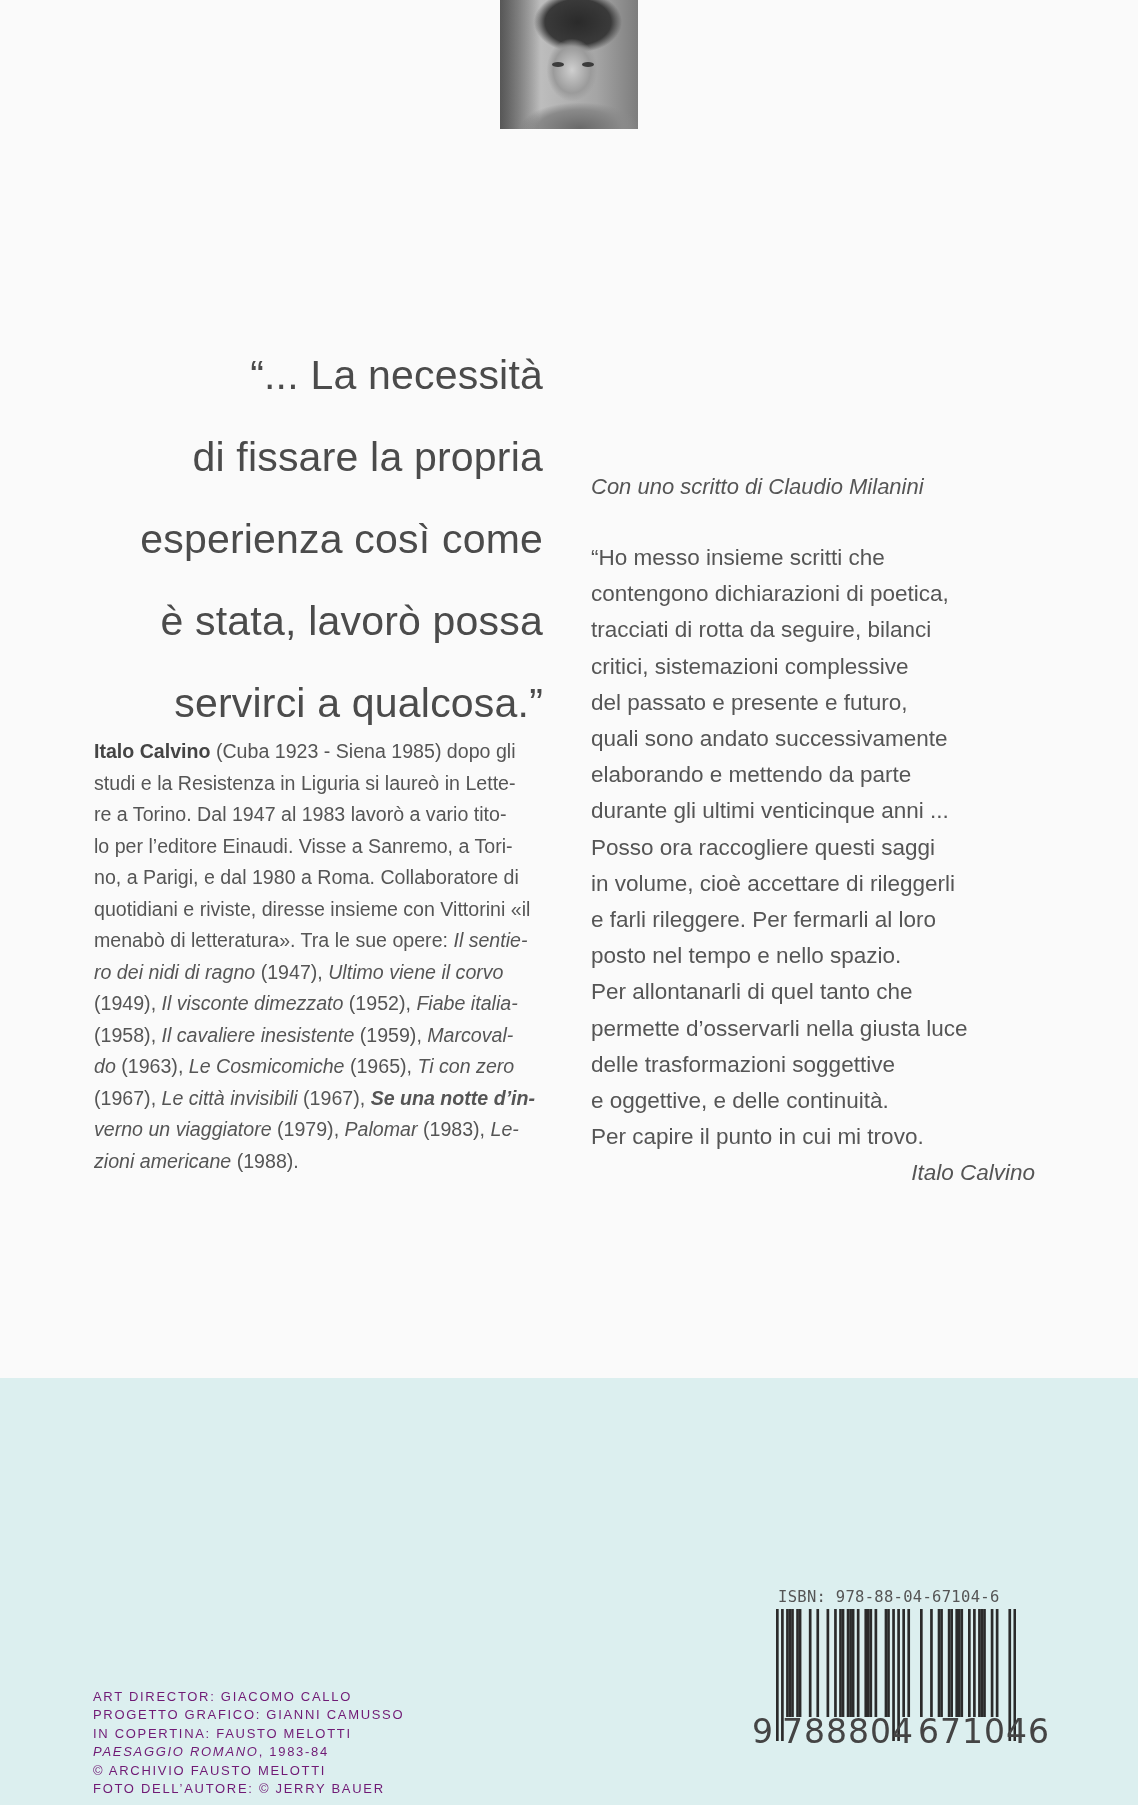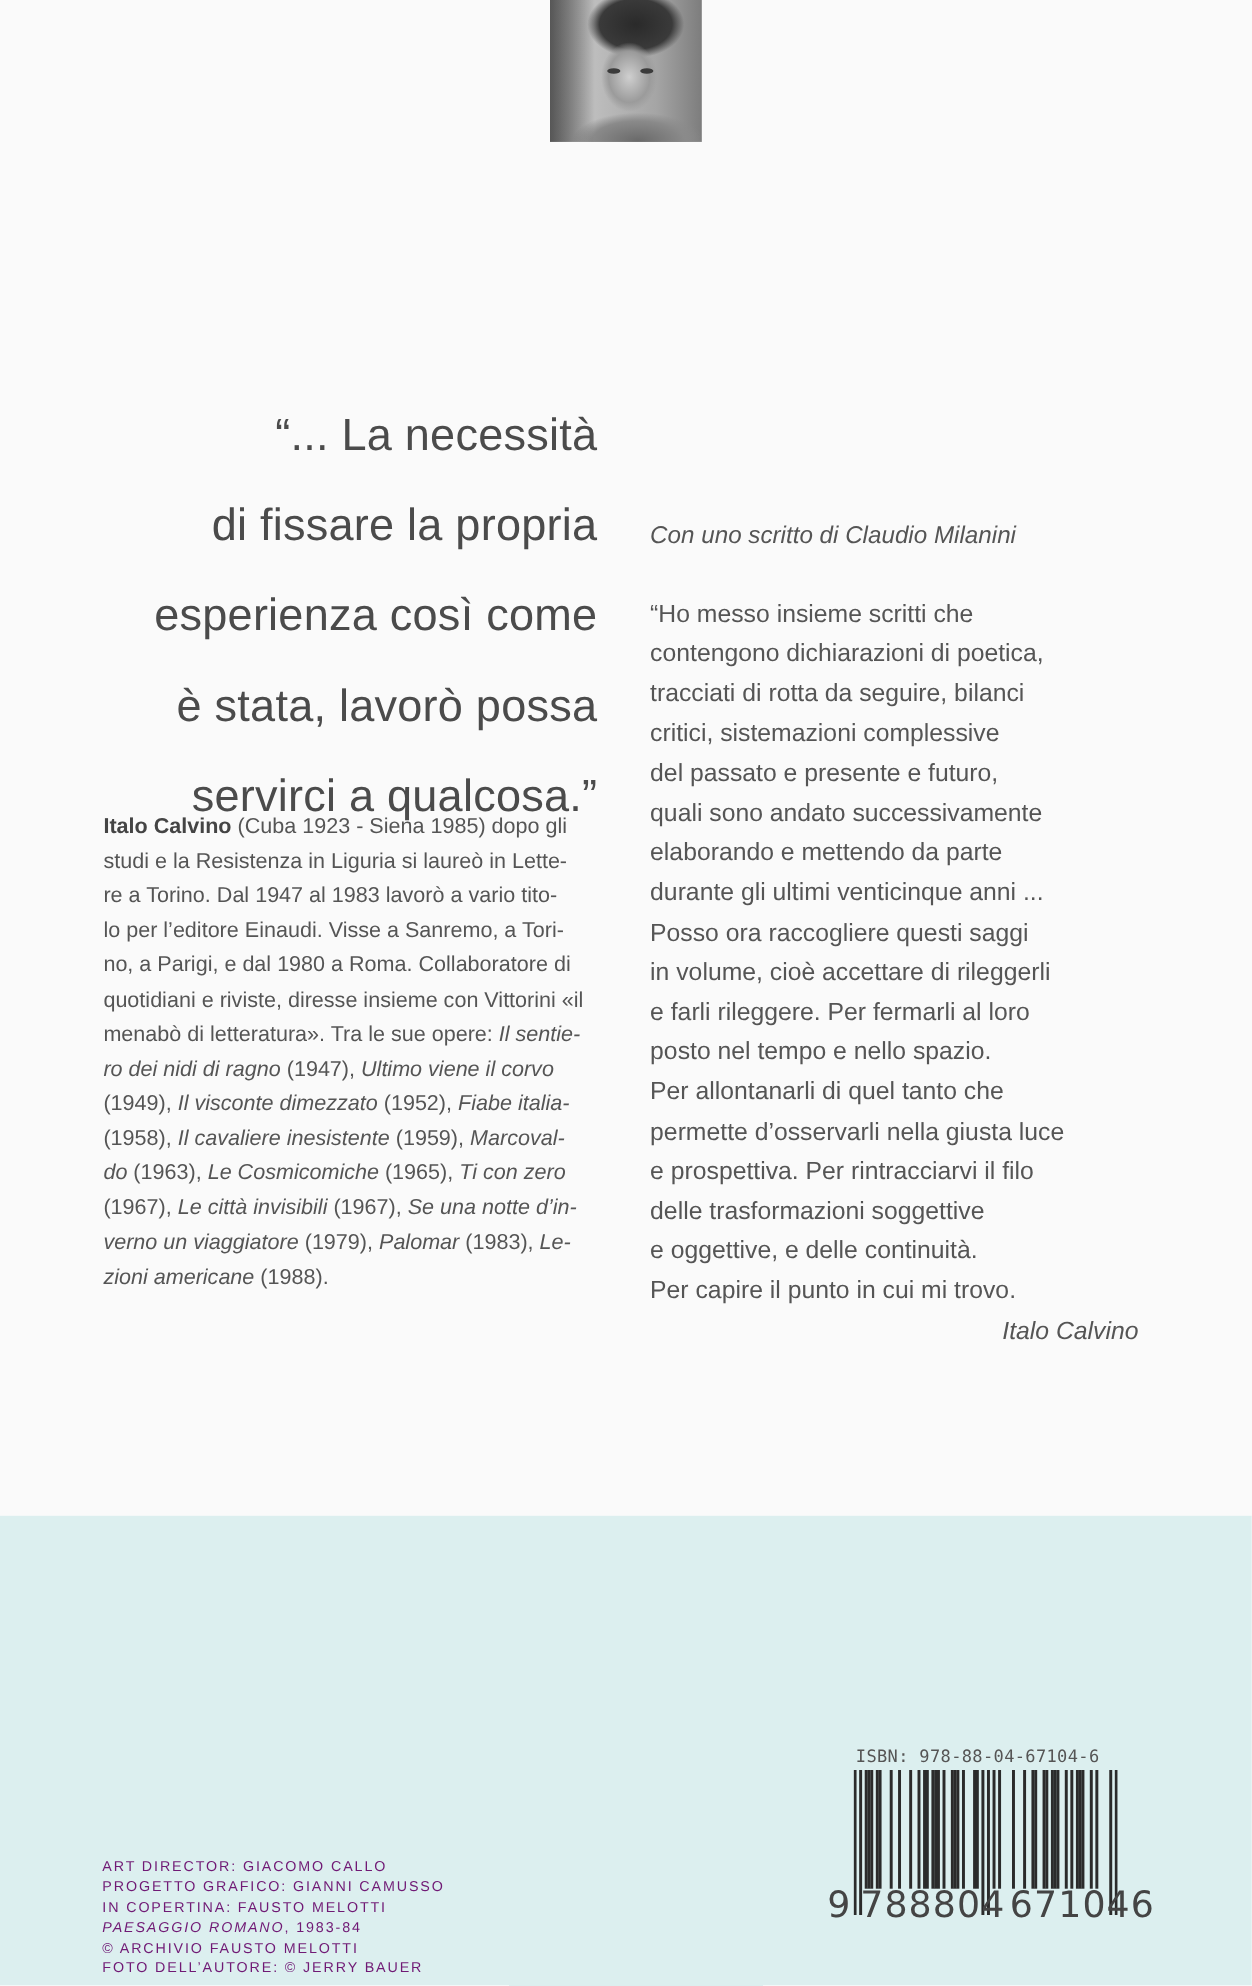--- a/index.html
+++ b/index.html
@@ -22,21 +22,21 @@
       radial-gradient(ellipse 70px 30px at 80px 128px, #6a6a6a 0%, #8a8a8a 60%, rgba(0,0,0,0) 85%),
       linear-gradient(90deg, #8f8f8f 0%, #bdbdbd 30%, #a5a5a5 70%, #7d7d7d 100%);
     overflow: hidden;
   }
   .photo .eye { position: absolute; width: 12px; height: 5px; background: #3b3b3b; border-radius: 50%; top: 62px; }
   .photo .eye.l { left: 52px; }
   .photo .eye.r { left: 82px; }
   .photo .shadow { position: absolute; left: 0; top: 0; width: 40px; height: 129px; background: linear-gradient(90deg, rgba(40,40,40,0.55), rgba(40,40,40,0)); }
 
   .pullquote {
-    position: absolute; right: 595px; top: 354px; width: 420px;
+    position: absolute; right: 595px; top: 334px; width: 420px;
     text-align: right; font-size: 41px; line-height: 82px; color: #4b4b4b;
     letter-spacing: 0.2px;
   }
   .pullquote div { white-space: nowrap; }
 
   .bio {
     position: absolute; left: 94px; top: 736px; width: 450px;
     font-size: 19.6px; line-height: 31.5px; color: #555;
     text-align: left;
   }
@@ -99,21 +99,21 @@
     <div class="line"><span>studi e la Resistenza in Liguria si laureò in Lette-</span></div>
     <div class="line"><span>re a Torino. Dal 1947 al 1983 lavorò a vario tito-</span></div>
     <div class="line"><span>lo per l’editore Einaudi. Visse a Sanremo, a Tori-</span></div>
     <div class="line"><span>no, a Parigi, e dal 1980 a Roma. Collaboratore di</span></div>
     <div class="line"><span>quotidiani e riviste, diresse insieme con Vittorini «il</span></div>
     <div class="line"><span>menabò di letteratura». Tra le sue opere: </span><span style="font-style: italic;">Il sentie-</span></div>
     <div class="line"><span style="font-style: italic; text-align: center;">ro dei nidi di ragno</span><span> (1947), </span><span style="font-style: italic;">Ultimo viene il corvo</span></div>
     <div class="line"><span>(1949), </span><span style="font-style: italic;">Il visconte dimezzato</span><span> (1952), </span><span style="font-style: italic;">Fiabe italia-</span></div>
     <div class="line"><span>(1958), </span><span style="font-style: italic;">Il cavaliere inesistente</span><span> (1959), </span><span style="font-style: italic;">Marcoval-</span></div>
     <div class="line"><span style="font-style: italic;">do</span><span> (1963), </span><span style="font-style: italic;">Le Cosmicomiche</span><span> (1965), </span><span style="font-style: italic;">Ti con zero</span></div>
-    <div class="line"><span>(1967), </span><span style="font-style: italic;">Le città invisibili</span><span> (1967), </span><span style="font-style: italic;">Se una notte d’in-</span></div>
+    <div class="line"><span>(1967), </span><span style="font-style: italic;">Le città invisibili</span><span> (1967), </span><span style="font-style: italic; font-weight: bold;">Se una notte d’in-</span></div>
     <div class="line"><span style="font-style: italic;">verno un viaggiatore</span><span> (1979), </span><span style="font-style: italic;">Palomar</span><span> (1983), </span><span style="font-style: italic;">Le-</span></div>
     <div class="line"><span style="font-style: italic;">zioni americane</span><span> (1988).</span></div>
   </div>
 
 <div class="right-col">
   <div class="intro">Con uno scritto di Claudio Milanini</div>
   <div class="quote-lines" id="quote-lines">
       <div>“Ho messo insieme scritti che</div>
       <div>contengono dichiarazioni di poetica,</div>
       <div>tracciati di rotta da seguire, bilanci</div>
@@ -121,21 +121,20 @@
       <div>del passato e presente e futuro,</div>
       <div>quali sono andato successivamente</div>
       <div>elaborando e mettendo da parte</div>
       <div>durante gli ultimi venticinque anni ...</div>
       <div>Posso ora raccogliere questi saggi</div>
       <div>in volume, cioè accettare di rileggerli</div>
       <div>e farli rileggere. Per fermarli al loro</div>
       <div>posto nel tempo e nello spazio.</div>
       <div>Per allontanarli di quel tanto che</div>
       <div>permette d’osservarli nella giusta luce</div>
-      <div>e prospettiva. Per rintracciarvi il filo</div>
       <div>delle trasformazioni soggettive</div>
       <div>e oggettive, e delle continuità.</div>
       <div>Per capire il punto in cui mi trovo.</div>
     </div>
   <div class="signature">Italo Calvino</div>
 </div>
 
 <div class="credits" id="credits">
     <div>ART DIRECTOR: GIACOMO CALLO</div>
     <div>PROGETTO GRAFICO: GIANNI CAMUSSO</div>

